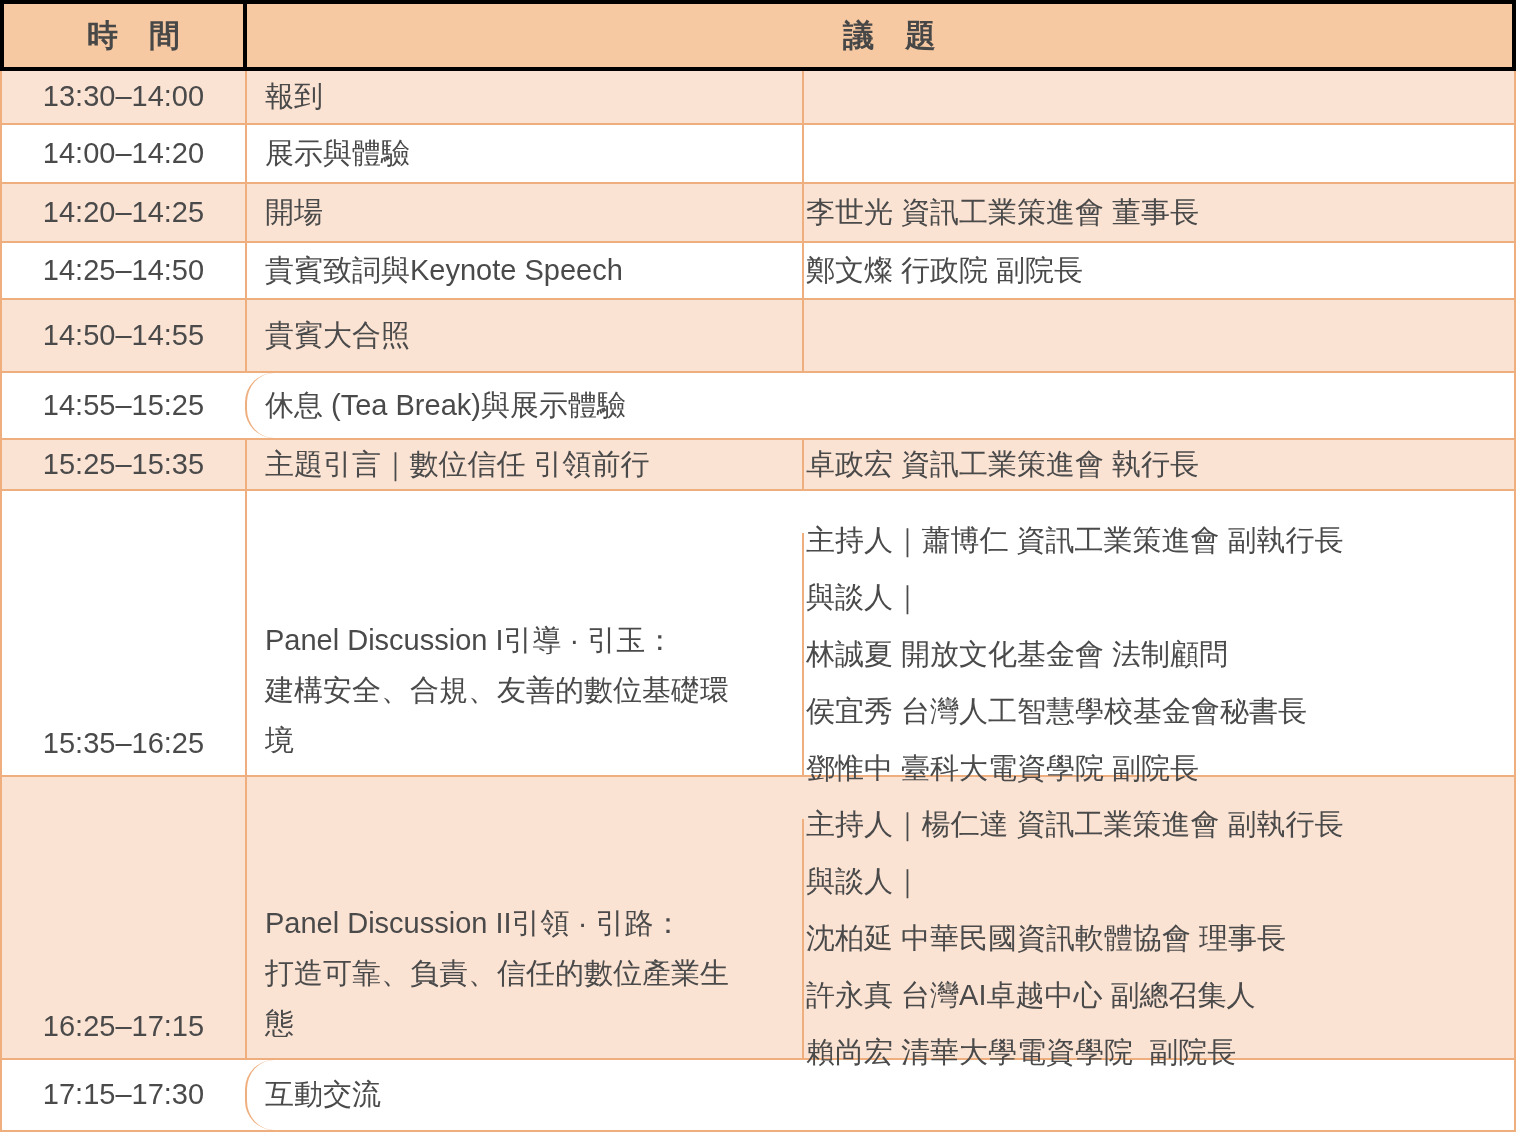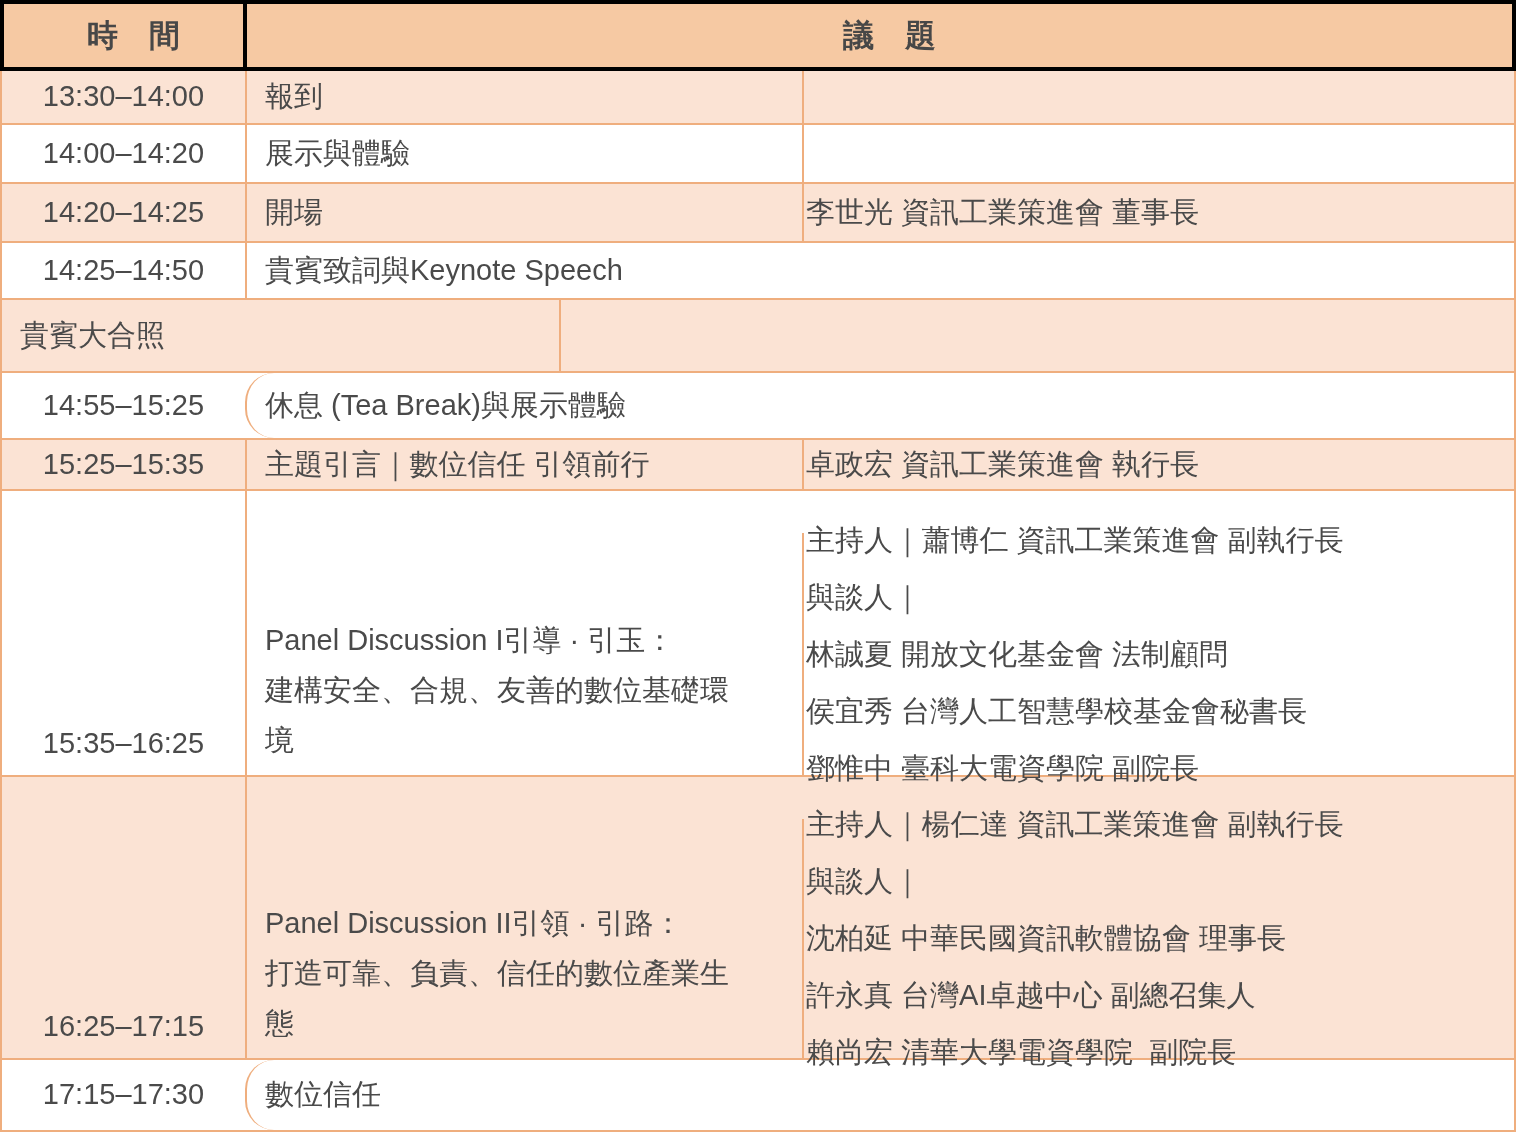--- a/index.html
+++ b/index.html
@@ -123,23 +123,25 @@
 
   <div class="row r3 peach">
     <div class="cell c-time">14:20–14:25</div>
     <div class="cell c-topic">開場</div>
     <div class="cell c-speaker">李世光 資訊工業策進會 董事長</div>
   </div>
 
   <div class="row r4">
     <div class="cell c-time">14:25–14:50</div>
     <div class="cell c-topic">貴賓致詞與Keynote Speech</div>
+    <div class="cell c-speaker">鄭文燦 行政院 副院長</div>
   </div>
 
   <div class="row r5 peach">
+    <div class="cell c-time">14:50–14:55</div>
     <div class="cell c-topic">貴賓大合照</div>
     <div class="cell c-speaker"></div>
   </div>
 
   <div class="row r6">
     <div class="cell c-time">14:55–15:25</div>
     <div class="cell c-topic spanned">休息 (Tea Break)與展示體驗</div>
   </div>
 
   <div class="row r7 peach">
@@ -167,16 +169,16 @@
 態</div>
     <div class="cell c-speaker">主持人｜楊仁達 資訊工業策進會 副執行長
 與談人｜
 沈柏延 中華民國資訊軟體協會 理事長
 許永真 台灣AI卓越中心 副總召集人
 賴尚宏 清華大學電資學院  副院長</div>
   </div>
 
   <div class="row r10">
     <div class="cell c-time">17:15–17:30</div>
-    <div class="cell c-topic spanned">數位信任</div>
+    <div class="cell c-topic spanned">互動交流</div>
   </div>
 
 </div>
 
 </body></html>

